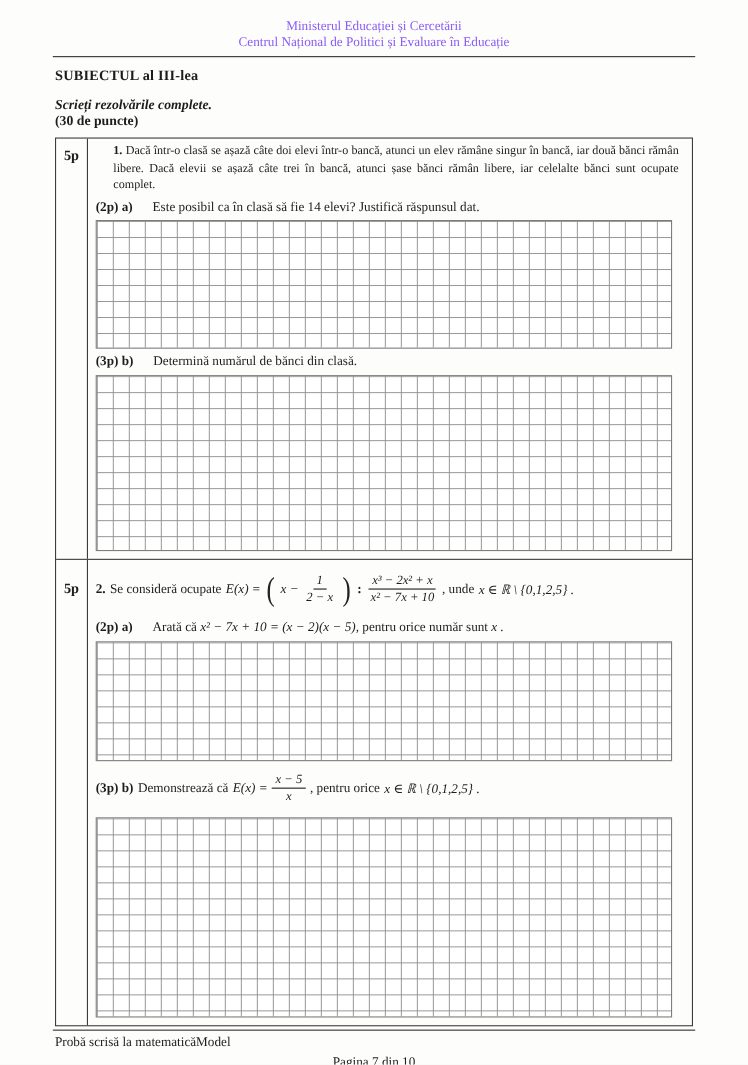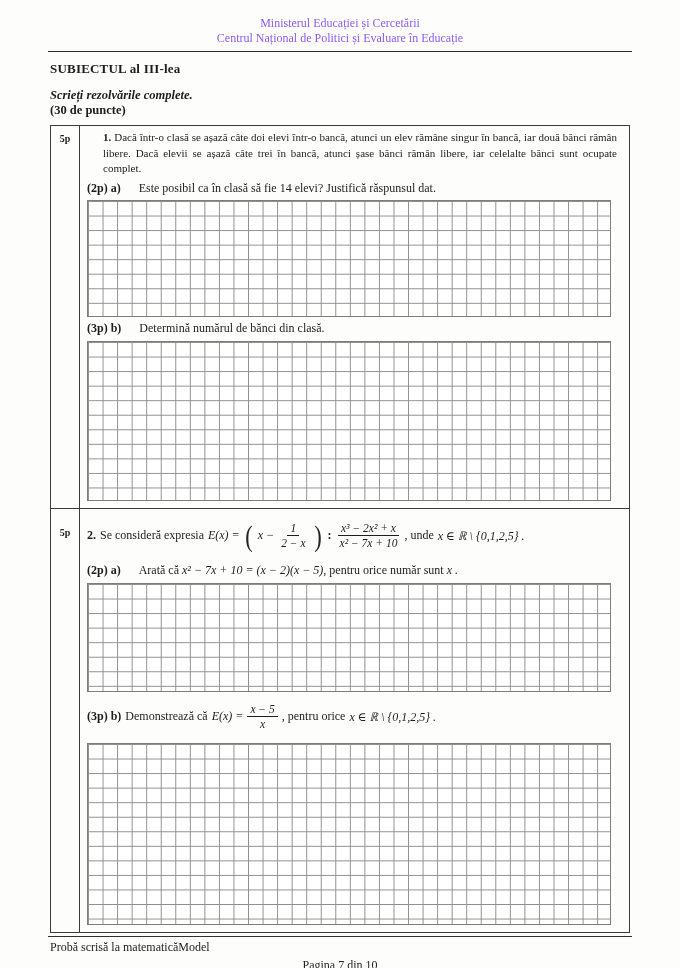--- a/index.html
+++ b/index.html
@@ -20,21 +20,21 @@
   .instruction-row { display: flex; justify-content: space-between; margin-top: 11px; font-size: 12.5px; flex-direction: column; }
   .instruction-row .instr { font-weight: bold; font-style: italic; }
   .instruction-row .pts { font-weight: bold; }
   
   .exam-table { border: 1.6px solid #3c3c3c; margin-top: 7px; }
   .exam-row { display: flex; align-items: stretch; }
   .exam-row + .exam-row { border-top: 1.6px solid #3c3c3c; }
   .marks-cell {
     width: 29px; flex: 0 0 29px;
     border-right: 1.6px solid #3c3c3c;
-    text-align: center; font-weight: bold; font-size: 10px;
+    text-align: center; font-weight: bold; font-size: 13px;
   }
   .row-1 .marks-cell { padding-top: 7px; }
   .row-2 .marks-cell { padding-top: 18px; }
   .content-cell { flex: 1; padding: 4px 12px 7px 7px; min-width: 0; }
   
   .stmt { font-size: 11px; line-height: 15.6px; text-align: justify; margin-left: 16px; }
   .pnum { margin-right: 3px; }
   .part-line { font-size: 12px; line-height: 15px; margin-top: 4px; }
   .part-line b { margin-right: 18px; }
   .math { font-style: italic; }
@@ -97,21 +97,21 @@
         <div class="grid grid-1b"></div>
       </div>
     </div>
 
     <div class="exam-row row-2">
       <div class="marks-cell">5p</div>
       <div class="content-cell">
 
         <div class="mathline expr-line">
           <b>2.</b>
-          <span>Se consideră expresia</span>
+          <span>Se consideră ocupate</span>
           <span class="math">E(x) =</span>
           <span class="bigparen">(</span>
           <span class="math">x −</span>
           <span class="frac">
               <span class="num math">1</span>
               <span class="den math">2 − x</span>
             </span>
           <span class="bigparen">)</span>
           <span class="ratio">:</span>
           <span class="frac">

